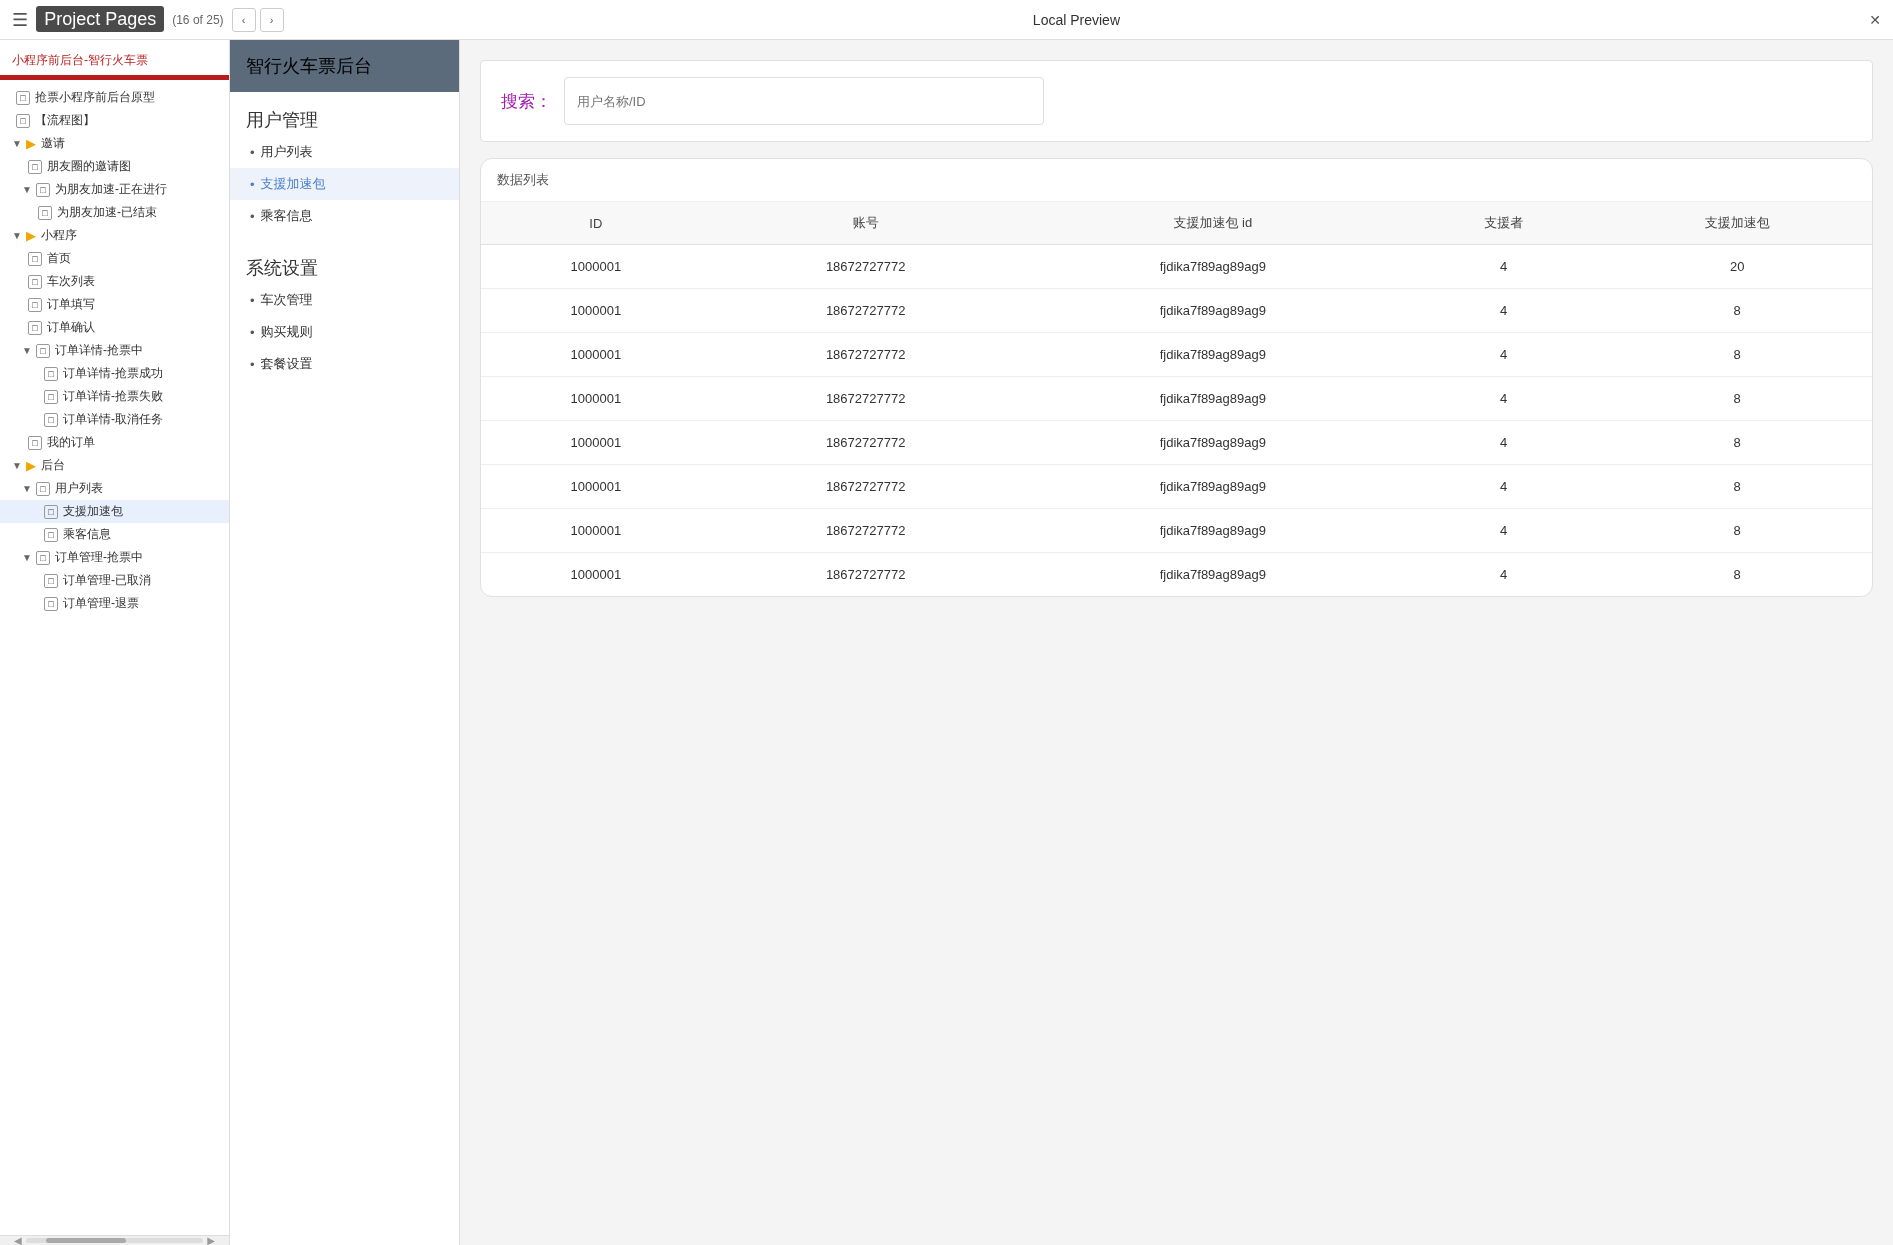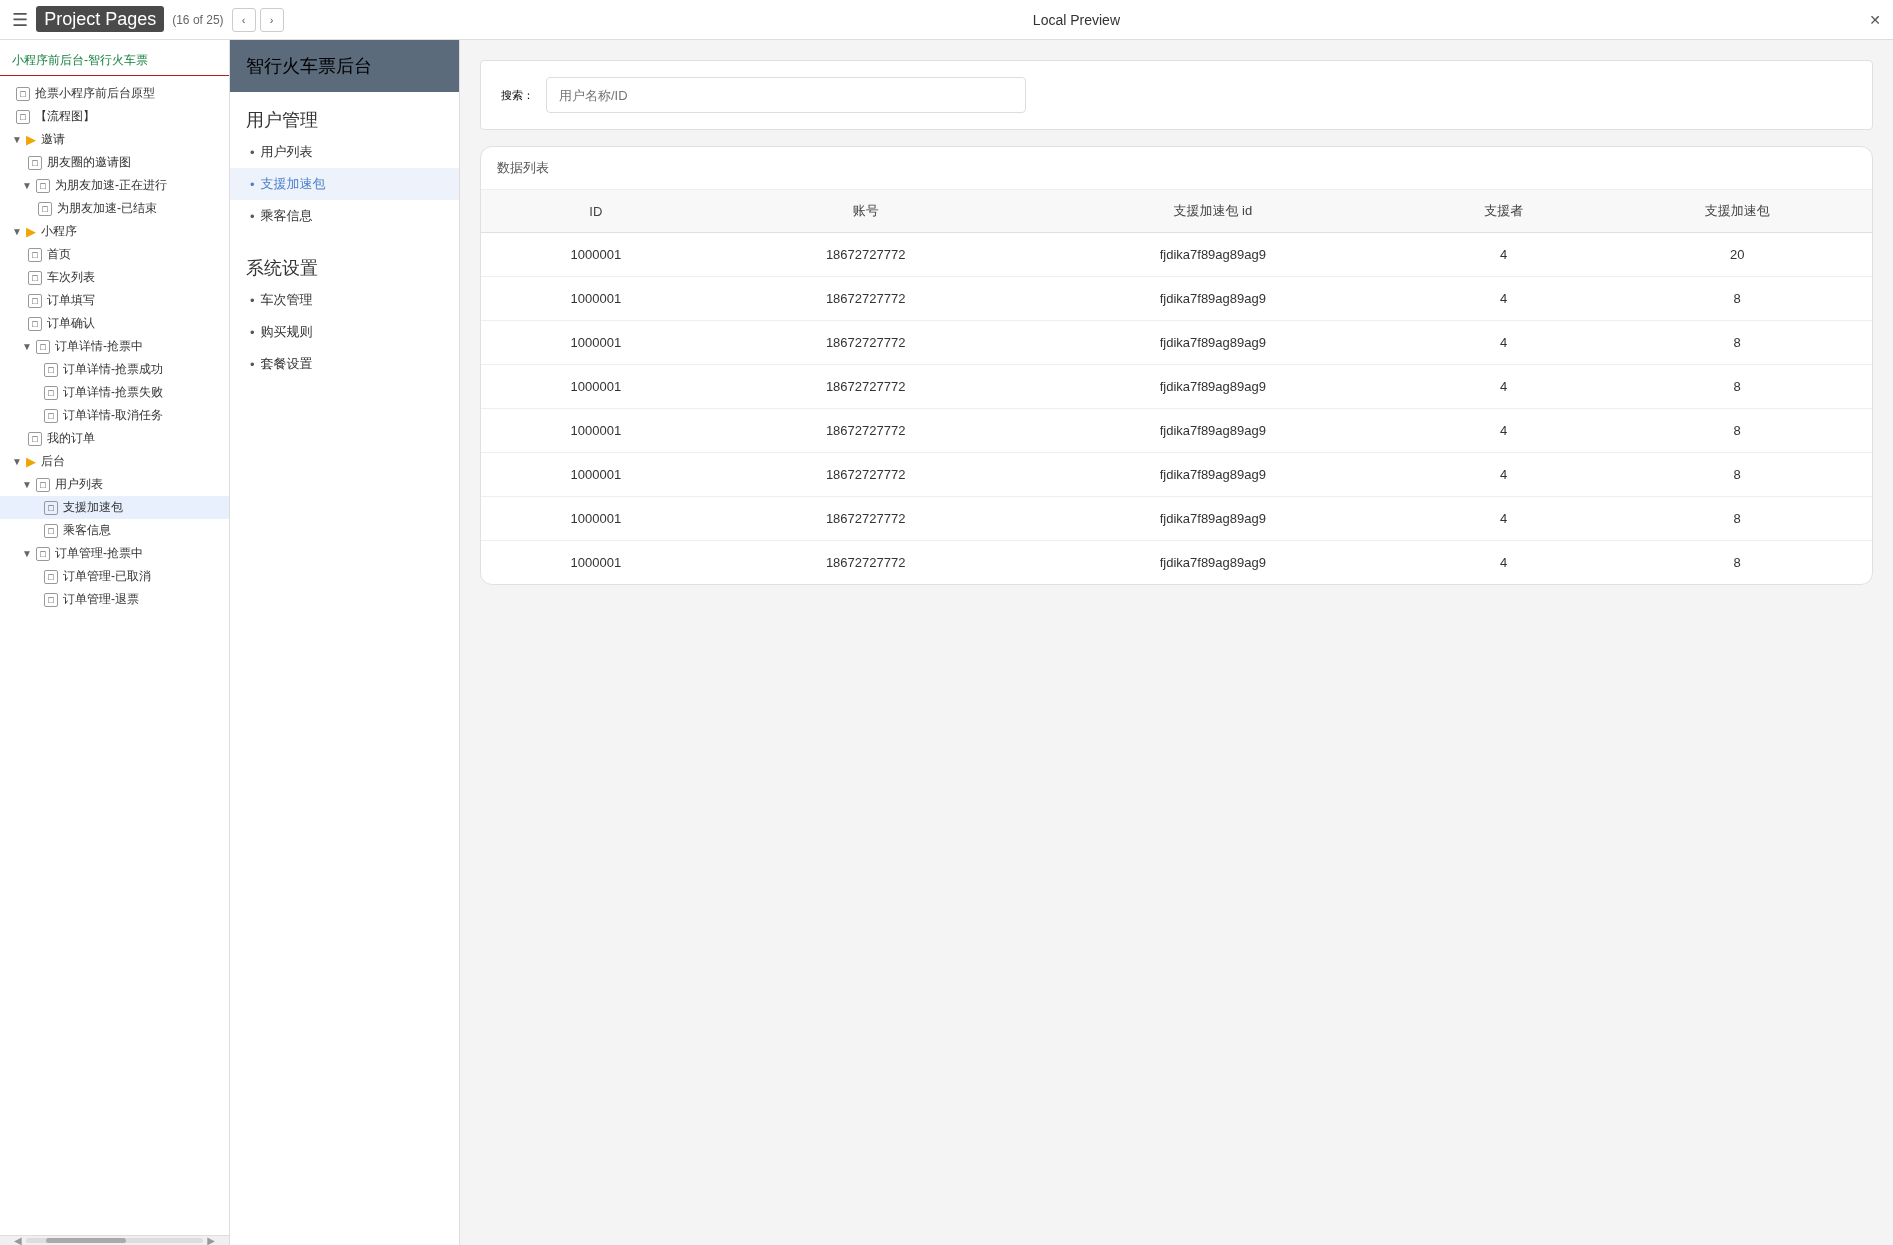--- a/index.html
+++ b/index.html
@@ -82,22 +82,22 @@
       background: #fff;
       border-right: 1px solid #ddd;
       display: flex;
       flex-direction: column;
       overflow: hidden;
       flex-shrink: 0;
     }
     .sidebar-header {
       padding: 12px 12px 6px 12px;
       font-size: 12px;
-      color: #15803d;
-      border-bottom: 1px solid #b91c1c;
+      color: #b91c1c;
+      border-bottom: 5px solid #b91c1c;
     }
     .tree-container {
       flex: 1;
       overflow-y: auto;
       padding: 6px 0;
     }
     .tree-item {
       display: flex;
       align-items: center;
       padding: 3px 6px 3px 8px;
@@ -212,28 +212,28 @@
       font-size: 13px;
       color: #555;
       margin-bottom: 10px;
     }
     .filter-row {
       display: flex;
       align-items: center;
       gap: 12px;
     }
     .filter-label {
-      font-size: 11px;
-      color: #000000;
+      font-size: 17px;
+      color: #a21caf;
       white-space: nowrap;
     }
     .filter-input {
       flex: 1;
       max-width: 480px;
-      height: 36px;
+      height: 48px;
       border: 1px solid #ddd;
       border-radius: 4px;
       padding: 0 12px;
       font-size: 13px;
       color: #999;
       outline: none;
     }
 
     .data-table-section {
       background: #fff;

